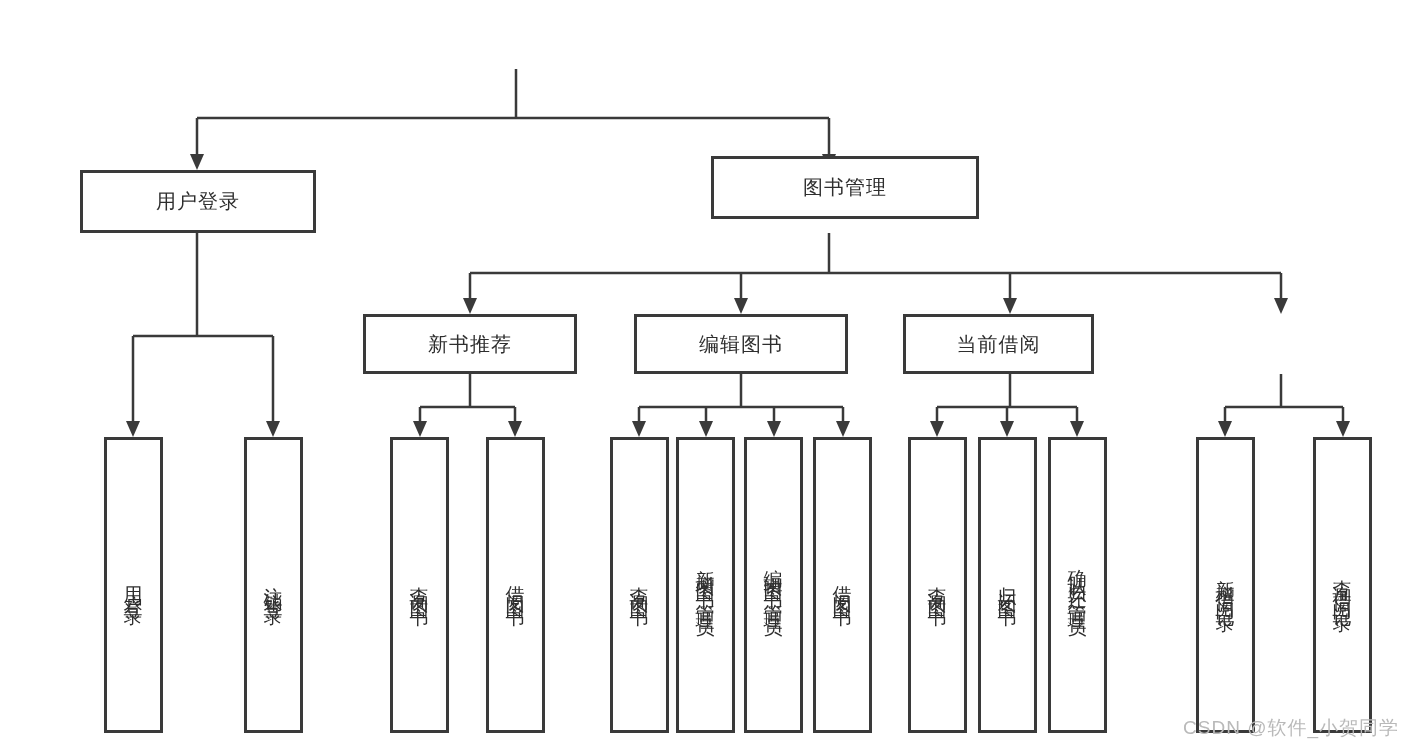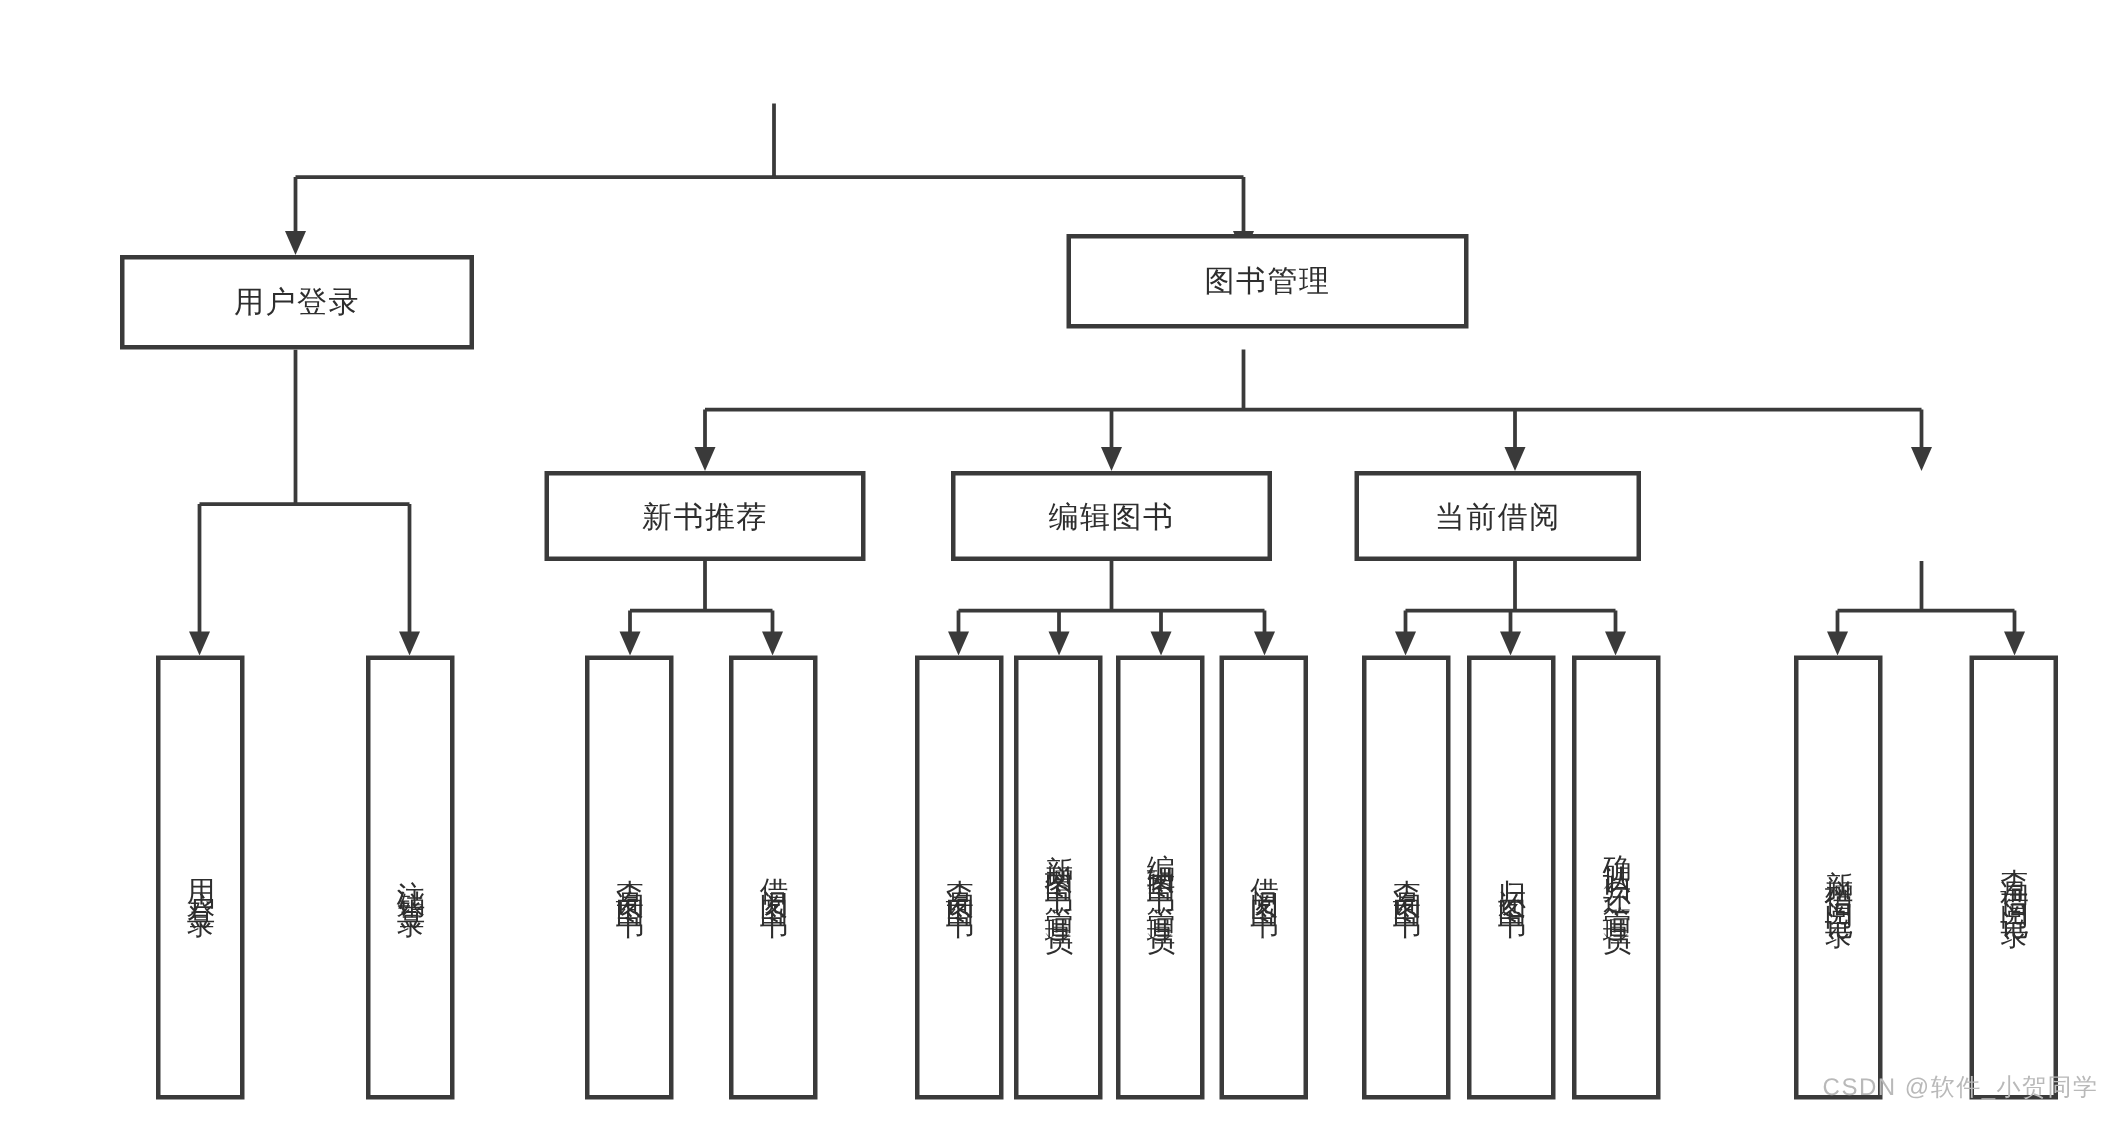--- a/index.html
+++ b/index.html
@@ -67,21 +67,21 @@
   .n-d1 { left: 908px; }
   .n-d2 { left: 978px; }
   .n-d3 { left: 1048px; }
   .n-e1 { left: 1196px; }
   .n-e2 { left: 1313px; }
   .watermark {
     position: absolute;
     right: 6px;
     top: 715px;
     z-index: 3;
-    font-size: 16px;
+    font-size: 19px;
     color: #b9b9b9;
     letter-spacing: 1px;
     white-space: nowrap;
   }
 </style>
 </head>
 <body>
 
 <div class="canvas">
 

